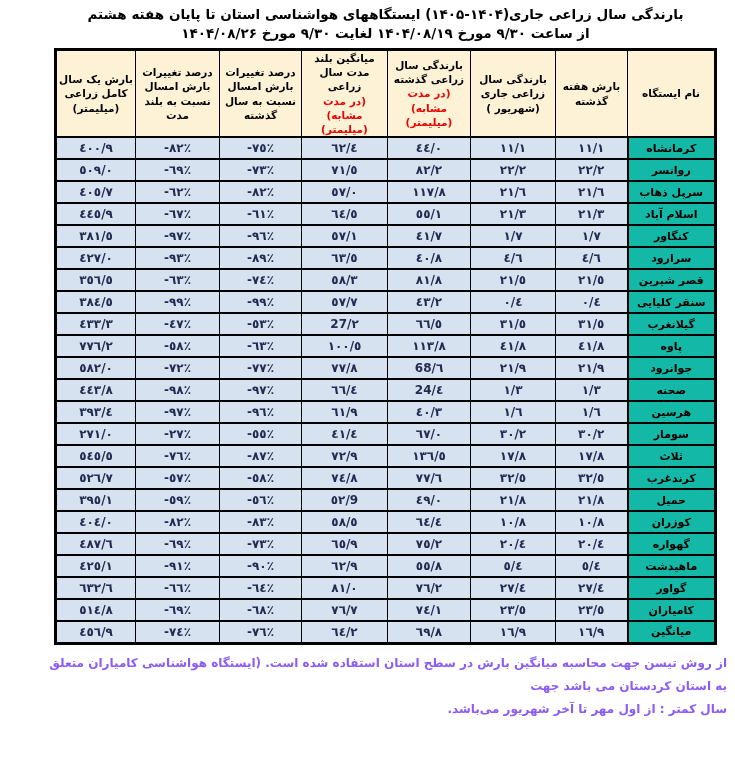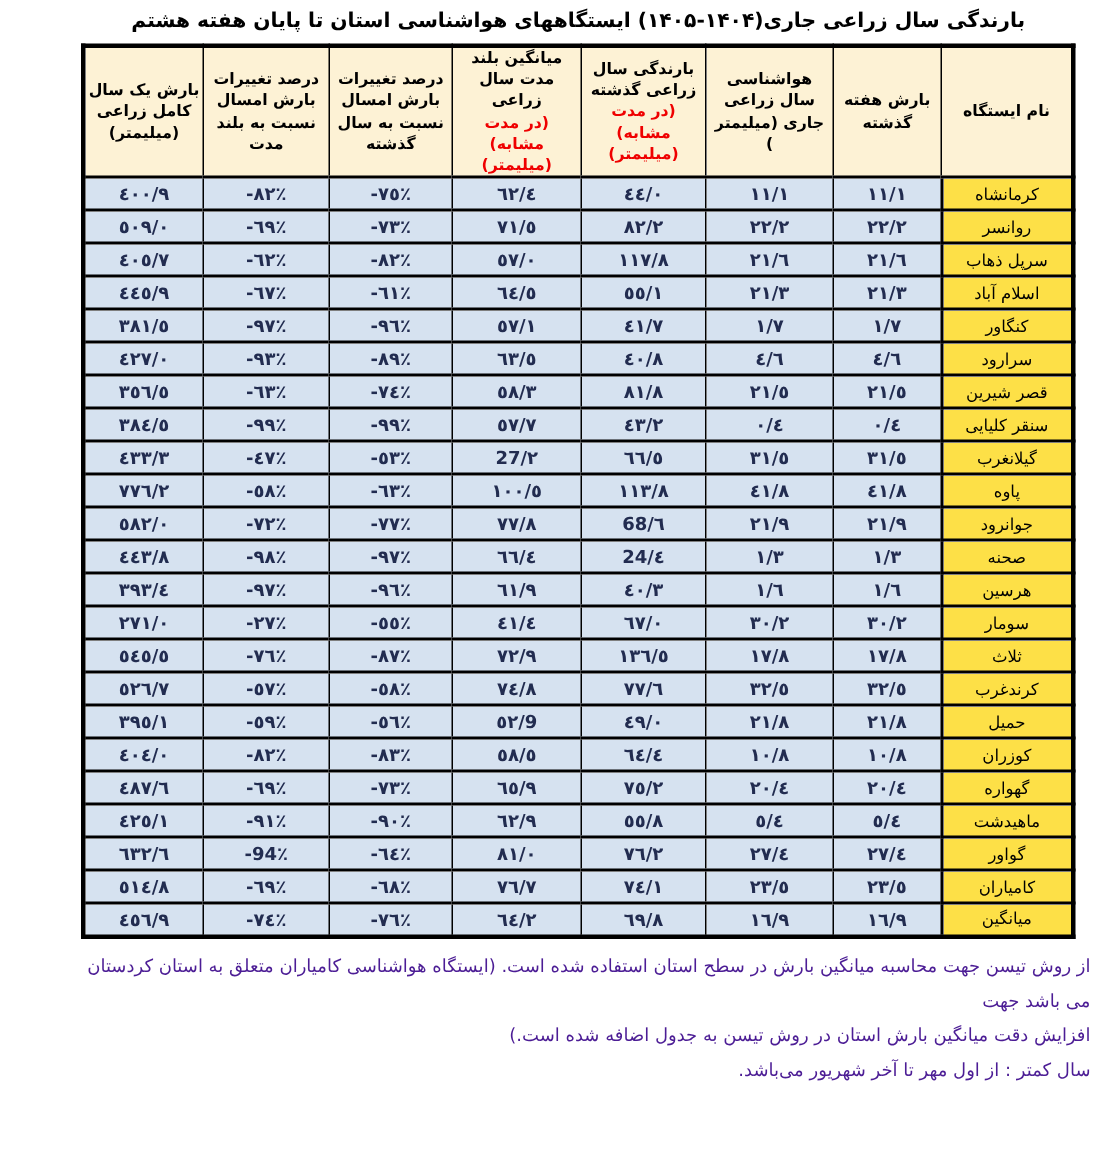--- a/index.html
+++ b/index.html
@@ -30,44 +30,45 @@
   }
   th{
     background:#fdf2d5;
     height:70px;
     font-size:10.5px;font-weight:bold;color:#000;
     line-height:1.35;
   }
   .h-red{color:#ef0000;}
   td{height:22px;}
   td.col-name{
-    background:#fde047;
-    font-size:11px;font-weight:normal;color:#000;
+    background:#14b8a6;
+    font-size:11px;font-weight:bold;color:#000;
     border-left-width:2px;
   }
   td.col-num{
     background:#d6e2f0;
     font-size:12px;font-weight:bold;color:#222c50;
     letter-spacing:1px;
   }
   .footnotes{
     margin-top:7px;
     padding:0 8px 0 6px;
     direction:rtl;text-align:right;
   }
   .footnote-line{
-    font-size:12px;font-weight:normal;color:#4c1d95;
+    font-size:12px;font-weight:bold;color:#8b5cf6;
     line-height:23px;
   }
 </style>
 </head>
 <body>
 
 <div class="page">
   <div class="title-line">بارندگی سال زراعی جاری(۱۴۰۴-۱۴۰۵) ایستگاههای هواشناسی استان تا پایان هفته هشتم</div>
+  <div class="title-line">از ساعت ۹/۳۰ مورخ ۱۴۰۴/۰۸/۱۹ لغایت ۹/۳۰ مورخ ۱۴۰۴/۰۸/۲۶</div>
 
   <table class="rainfall">
     <colgroup id="colgroup">
         <col style="width: 88px;">
         <col style="width: 72px;">
         <col style="width: 85px;">
         <col style="width: 83px;">
         <col style="width: 86px;">
         <col style="width: 82px;">
         <col style="width: 84px;">
@@ -75,21 +76,21 @@
       </colgroup>
     <thead>
       <tr id="header-row">
           <th>
             <div class="h-main">نام ایستگاه</div>
           </th>
           <th>
             <div class="h-main">بارش هفته گذشته</div>
           </th>
           <th>
-            <div class="h-main">هواشناسی سال زراعی جاری (میلیمتر )</div>
+            <div class="h-main">بارندگی سال زراعی جاری (شهریور )</div>
           </th>
           <th>
             <div class="h-main">بارندگی سال زراعی گذشته</div>
             <div class="h-red">(در مدت مشابه) (میلیمتر)</div>
           </th>
           <th>
             <div class="h-main">میانگین بلند مدت سال زراعی</div>
             <div class="h-red">(در مدت مشابه) (میلیمتر)</div>
           </th>
           <th>
@@ -304,21 +305,21 @@
           <td class="col-num" dir="ltr">-٩١٪</td>
           <td class="col-num" dir="ltr">٤٢٥/١</td>
         </tr>
         <tr>
           <td class="col-name">گواور</td>
           <td class="col-num" dir="ltr">٢٧/٤</td>
           <td class="col-num" dir="ltr">٢٧/٤</td>
           <td class="col-num" dir="ltr">٧٦/٢</td>
           <td class="col-num" dir="ltr">٨١/٠</td>
           <td class="col-num" dir="ltr">-٦٤٪</td>
-          <td class="col-num" dir="ltr">-94٪</td>
+          <td class="col-num" dir="ltr">-٦٦٪</td>
           <td class="col-num" dir="ltr">٦٣٢/٦</td>
         </tr>
         <tr>
           <td class="col-name">کامیاران</td>
           <td class="col-num" dir="ltr">٢٣/٥</td>
           <td class="col-num" dir="ltr">٢٣/٥</td>
           <td class="col-num" dir="ltr">٧٤/١</td>
           <td class="col-num" dir="ltr">٧٦/٧</td>
           <td class="col-num" dir="ltr">-٦٨٪</td>
           <td class="col-num" dir="ltr">-٦٩٪</td>
@@ -332,16 +333,15 @@
           <td class="col-num" dir="ltr">٦٤/٢</td>
           <td class="col-num" dir="ltr">-٧٦٪</td>
           <td class="col-num" dir="ltr">-٧٤٪</td>
           <td class="col-num" dir="ltr">٤٥٦/٩</td>
         </tr>
       </tbody>
   </table>
 
   <div class="footnotes" id="footnotes">
       <div class="footnote-line">از روش تیسن جهت محاسبه میانگین بارش در سطح استان استفاده شده است. (ایستگاه هواشناسی کامیاران متعلق به استان کردستان می باشد جهت</div>
-      <div class="footnote-line">افزایش دقت میانگین بارش استان در روش تیسن به جدول اضافه شده است.)</div>
       <div class="footnote-line">سال کمتر : از اول مهر تا آخر شهریور می‌باشد.</div>
     </div>
 </div>
 
 </body></html>

